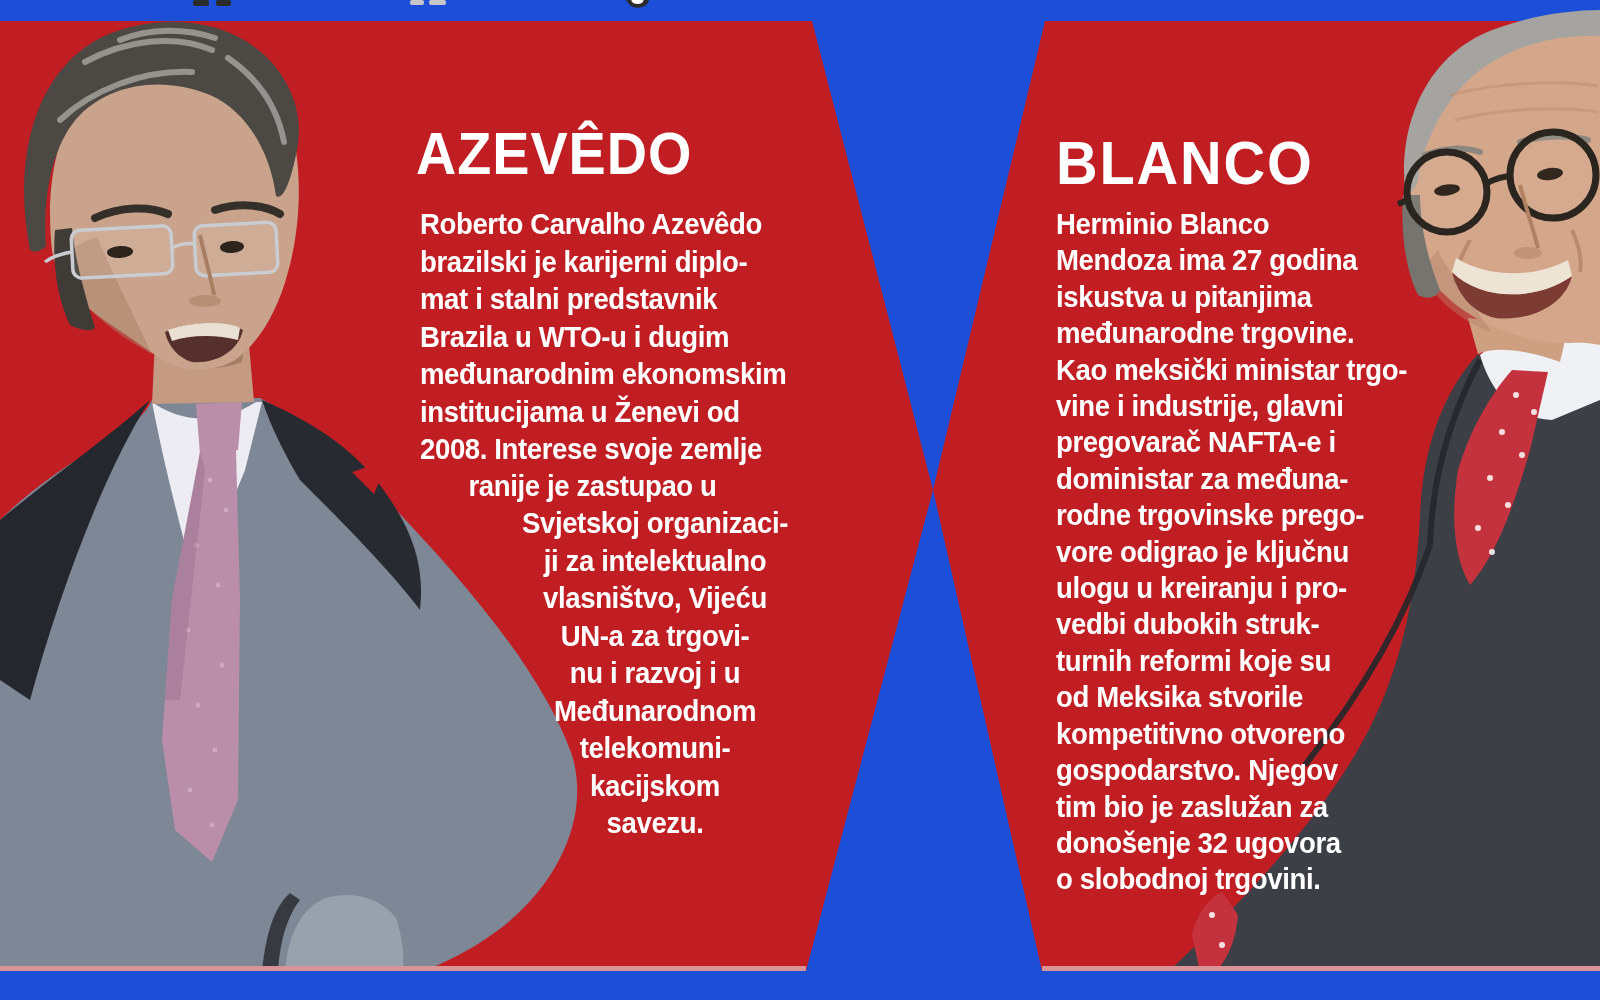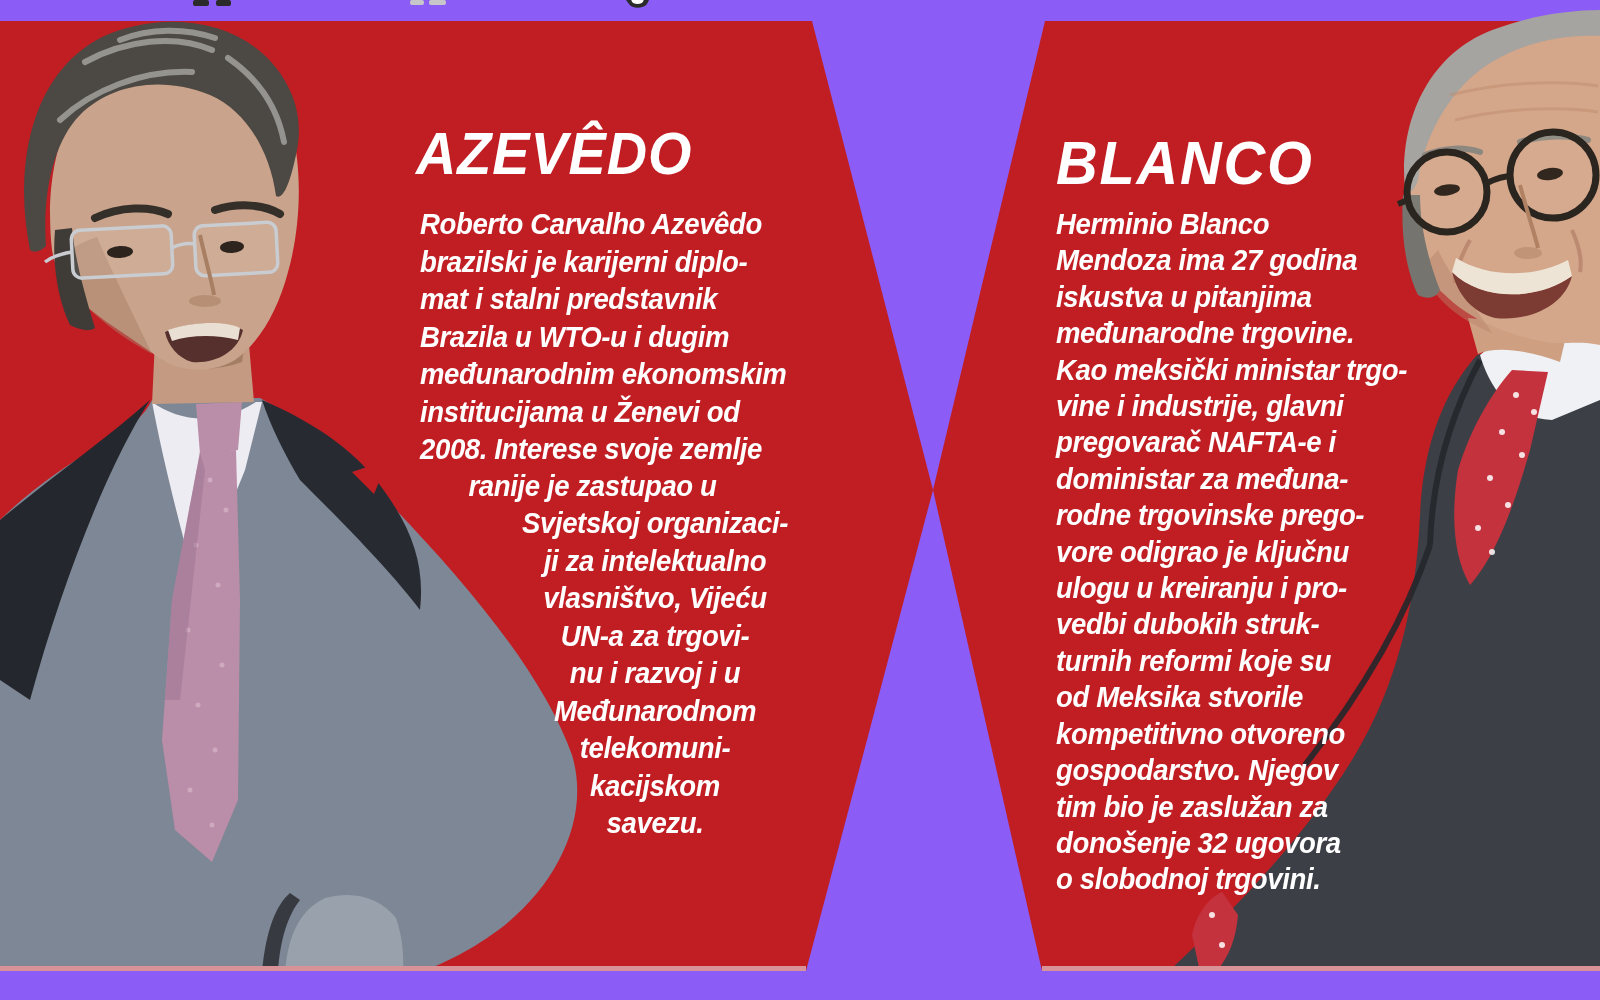--- a/index.html
+++ b/index.html
@@ -1,18 +1,18 @@
 <!DOCTYPE html>
 <html><head>
 <meta charset="utf-8">
 <style>
   html,body{margin:0;padding:0;background:#ffffff;}
   .canvas{
-    position:relative;width:1600px;height:1000px;background:#8b5cf6;
-    overflow:hidden;font-family:"Liberation Sans", sans-serif;font-style:italic;
+    position:relative;width:1600px;height:1000px;background:#1d4ed8;
+    overflow:hidden;font-family:"Liberation Sans", sans-serif;
   }
   .bg-svg{position:absolute;left:0;top:0;width:1600px;height:1000px;}
   .txt{position:absolute;color:#ffffff;font-weight:bold;white-space:pre;}
   .panel-title{
     font-size:60px;line-height:1;letter-spacing:1px;
     transform:scaleX(.93);transform-origin:left top;
   }
   .lp-title{left:416px;top:124px;}
   .rp-title{left:1056px;top:132px;font-size:62px;letter-spacing:2px;}
   .body-txt{font-size:29px;letter-spacing:-0.4px;}

